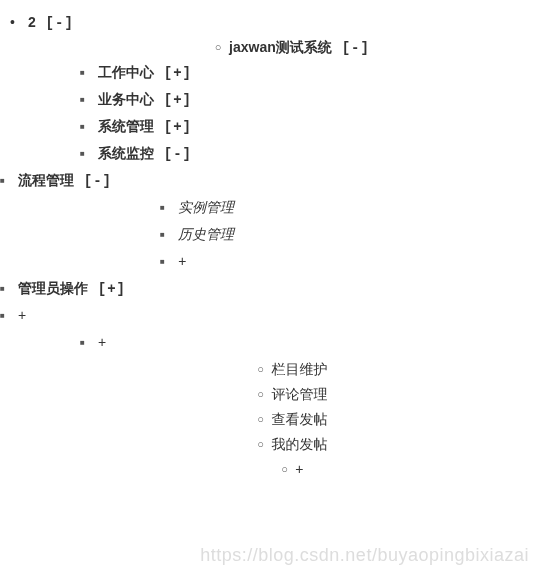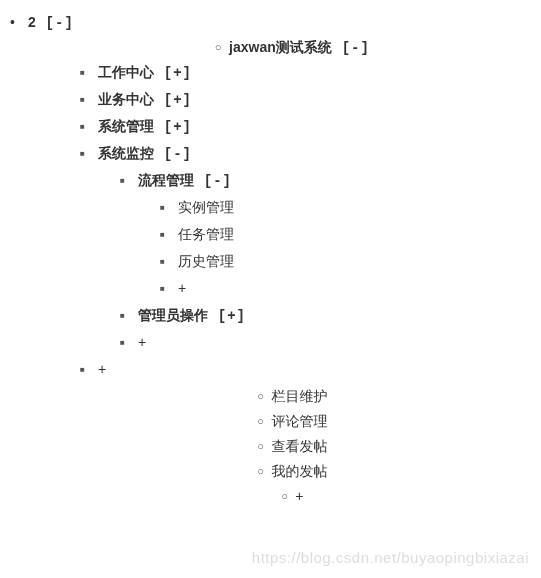--- a/index.html
+++ b/index.html
@@ -15,30 +15,30 @@
       overflow: hidden;
     }
     ul { list-style: none; }
     li { line-height: 24px; }
     .bullet-disc::before { content: "•"; display: inline-block; width: 14px; margin-left: 10px; color: #333; }
     .bullet-circle::before { content: "○"; display: inline-block; width: 14px; color: #555; font-size: 11px; position: relative; top: -1px; }
     .bullet-square::before { content: "■"; display: inline-block; width: 14px; color: #555; font-size: 8px; position: relative; top: -2px; }
     .lvl0 { padding-left: 0; }
     .lvl1 { padding-left: 40px; text-align: center; }
     .lvl2 { padding-left: 80px; }
-    .lvl3 { padding-left: 120px; }
-    .lvl4 { padding-left: 160px; }
+    .lvl3 { }
+    .lvl4 { padding-left: 160px; font-style: italic; }
     .bold { font-weight: bold; }
     .toggle { font-family: "Courier New", monospace; letter-spacing: 1px; margin-left: 6px; }
     .watermark {
       position: absolute;
       bottom: 12px;
       right: 12px;
       color: #ddd;
-      font-size: 15px;
+      font-size: 18px;
       font-family: Arial, sans-serif;
       letter-spacing: 0.5px;
     }
   </style>
 </head>
 <body>
 
 <ul>
   <li class="lvl0 bullet-disc">
     <span class="bold">2</span>
@@ -69,23 +69,20 @@
 
   <li class="lvl3 bullet-square">
     <span class="bold">流程管理</span>
     <span class="bold toggle">[-]</span>
   </li>
 
   <li class="lvl4 bullet-square">
     <span>实例管理</span>
   </li>
   <li class="lvl4 bullet-square">
-    <span>任务管理</span>
-  </li>
-  <li class="lvl4 bullet-square">
     <span>历史管理</span>
   </li>
   <li class="lvl4 bullet-square">
     <span>+</span>
   </li>
 
   <li class="lvl3 bullet-square">
     <span class="bold">管理员操作</span>
     <span class="bold toggle">[+]</span>
   </li>

